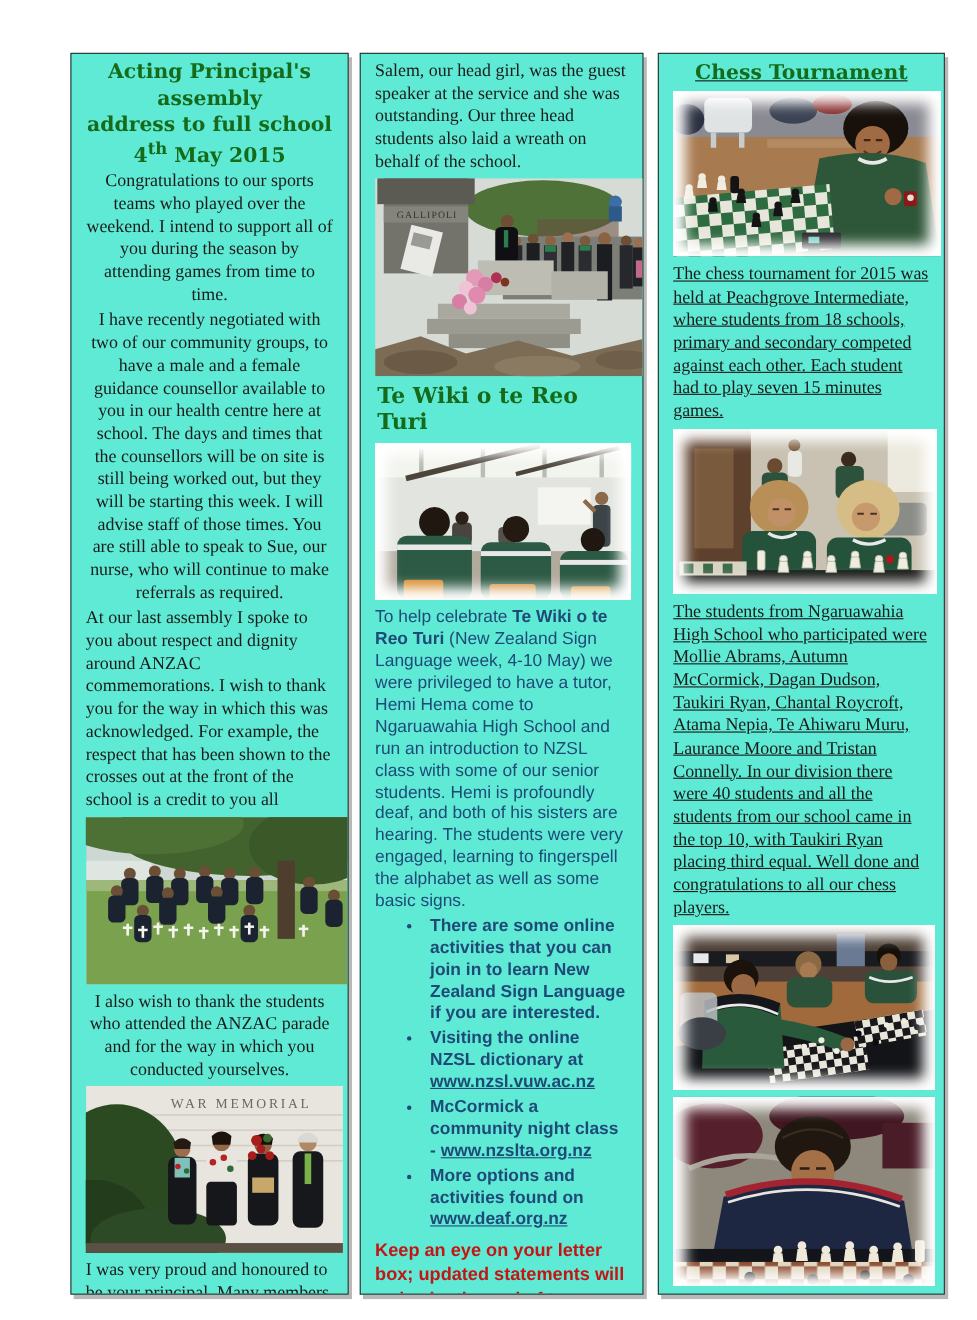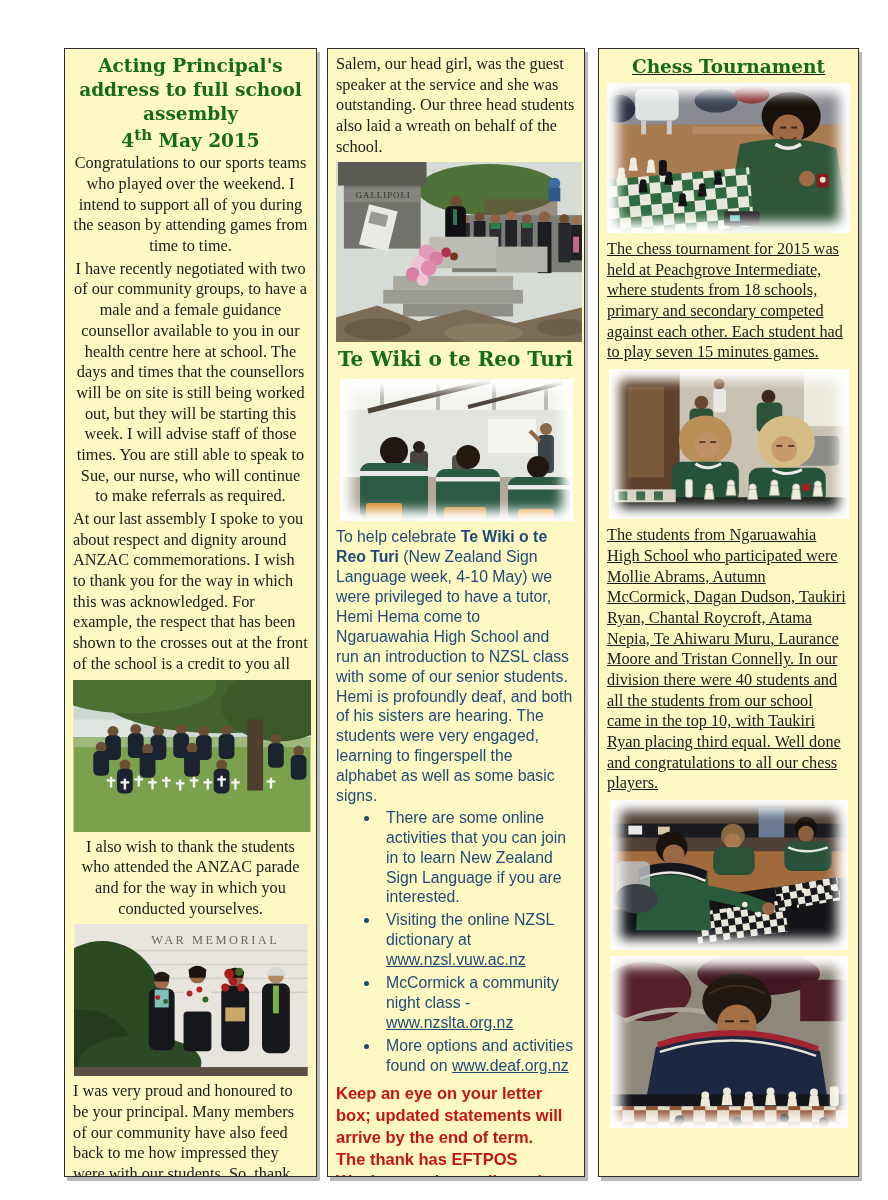--- a/index.html
+++ b/index.html
@@ -1,60 +1,60 @@
 <!DOCTYPE html>
 <html><head>
 <meta charset="utf-8">
 <style>
   html,body{margin:0;padding:0;}
   body{
     width:888px;height:1200px;background:#ffffff;position:relative;
     font-family:"Liberation Serif", serif;color:#1a1a1a;
   }
   .col{
-    position:absolute;top:48px;height:1129px;background:#fef9c3;
+    position:absolute;top:48px;height:1129px;background:#5eead4;
     border:1.5px solid #2e2e2e;box-sizing:border-box;
     box-shadow:3px 4px 0 rgba(125,125,125,.55);
-    padding:5px 8px;overflow:hidden;
+    padding:5px 13px;overflow:hidden;
   }
   #col-left{left:64px;width:253px;}
   #col-mid{left:327px;width:258px;}
   #col-right{left:598px;width:261px;text-decoration:underline;}
 
   .serif{font-size:16.3px;line-height:1.27;}
   .center{text-align:center;}
   .green-head{color:#156b1a;font-family:"DejaVu Serif", serif;font-weight:bold;}
   .head-left{font-size:18.5px;line-height:1.3;text-align:center;}
   .head-mid{font-size:20px;line-height:1.2;margin:4px 0 8px 2px;}
   .head-right{font-size:18.5px;text-align:center;margin:2px 0 4px 0;}
   sup{font-size:15px;}
 
   .blue{color:#1f4a78;font-family:"Liberation Sans", sans-serif;font-size:15.8px;line-height:1.26;}
   .blue b{font-weight:bold;}
   ul.blue-list{margin:2px 0 0 0;padding-left:44px;}
-  ul.blue-list li{margin:0 0 3px 0;padding-left:6px;}
+  ul.blue-list li{margin:0 0 3px 0;padding-left:6px;font-weight:bold;}
   a.blue-link{color:#1f4a78;text-decoration:underline;cursor:pointer;}
 
   .red{color:#c51414;font-family:"Liberation Sans", sans-serif;font-weight:bold;
        font-size:16.5px;line-height:1.33;margin-top:8px;}
 
   .photo{display:block;margin:5px auto;}
   .fade{position:relative;margin:6px auto;}
   .fade::after{content:"";position:absolute;inset:0;box-shadow:inset 0 0 12px 11px #fff;pointer-events:none;}
   .fade svg{display:block;}
   p{margin:0 0 2px 0;}
 </style>
 </head>
 <body>
 
 <div class="col" id="col-left">
   <div class="green-head head-left">
     <div>Acting Principal's</div>
+    <div>assembly</div>
     <div>address to full school</div>
-    <div>assembly</div>
     <div><span>4</span><sup>th</sup><span> May 2015</span></div>
   </div>
   <p class="serif center">Congratulations to our sports teams who played over the weekend. I intend to support all of you during the season by attending games from time to time.</p>
   <p class="serif center">I have recently negotiated with two of our community groups, to have a male and a female guidance counsellor available to you in our health centre here at school. The days and times that the counsellors will be on site is still being worked out, but they will be starting this week. I will advise staff of those times. You are still able to speak to Sue, our nurse, who will continue to make referrals as required.</p>
   <p class="serif">At our last assembly I spoke to you about respect and dignity around ANZAC commemorations. I wish to thank you for the way in which this was acknowledged. For example, the respect that has been shown to the crosses out at the front of the school is a credit to you all</p>
 
   <svg class="photo" width="238" height="152" viewBox="0 0 240 154">
     <defs>
       <g id="cx">
           <rect x="-1.2" y="0" width="2.4" height="11" fill="#f4f4ee"></rect>

